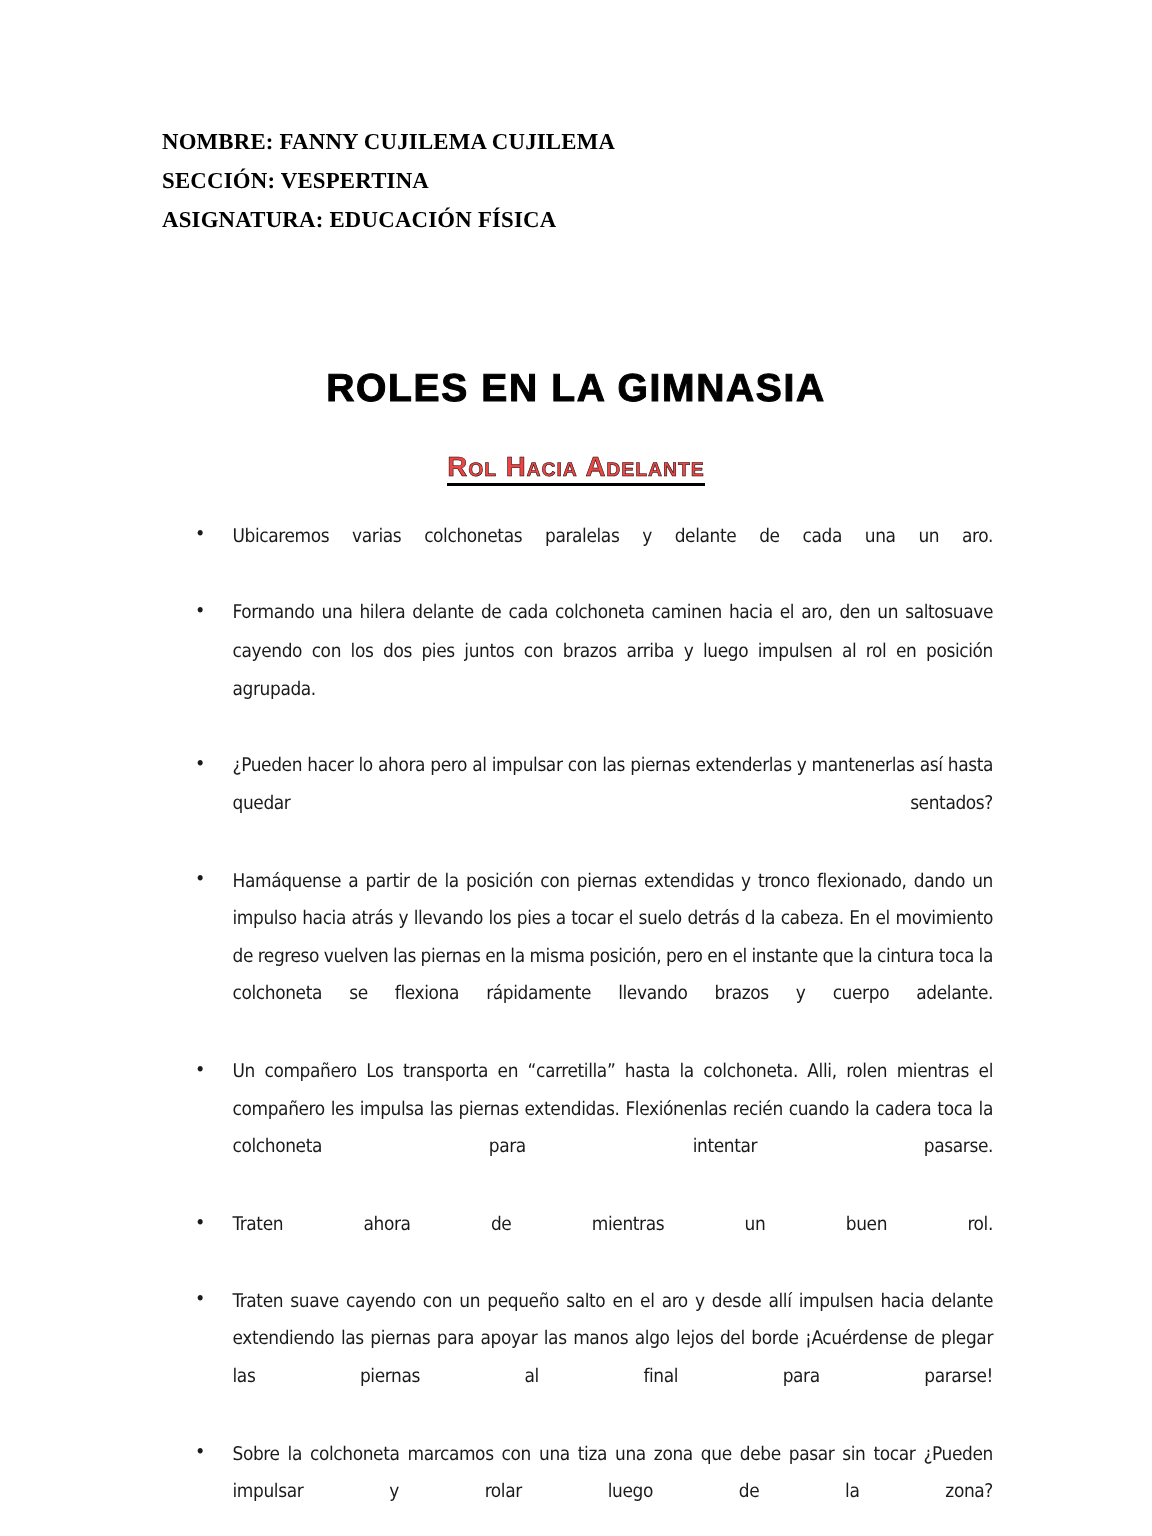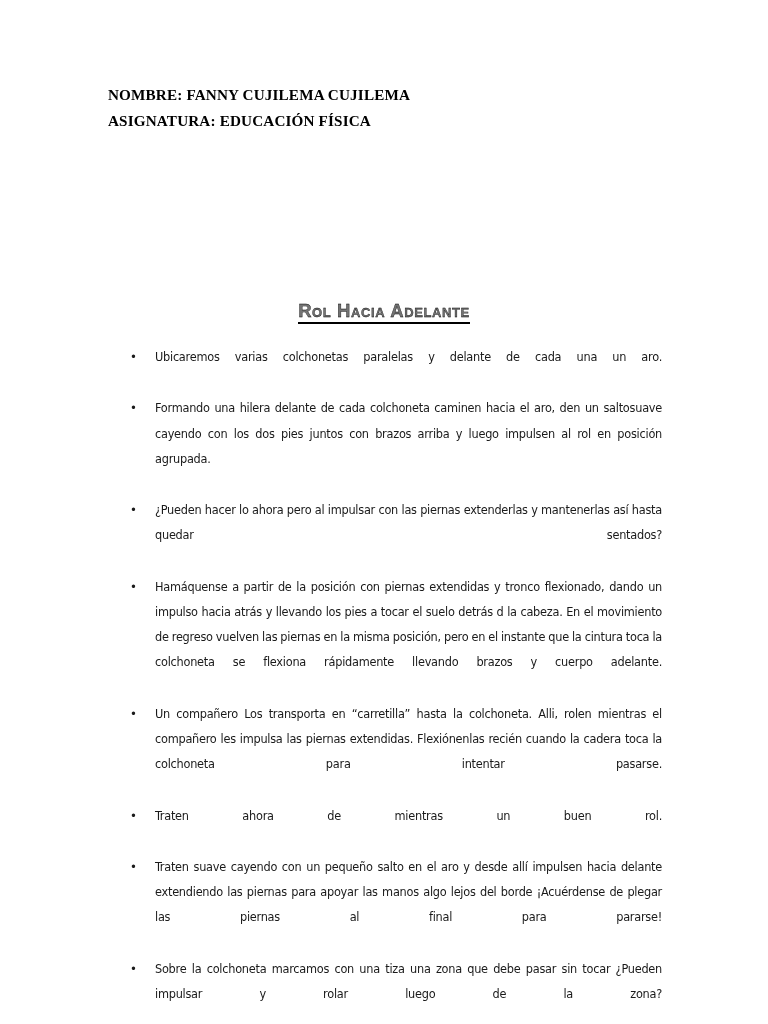--- a/index.html
+++ b/index.html
@@ -70,21 +70,21 @@
   }
 
   .sub-title {
     display: inline-block;
     font-family: "Liberation Sans", sans-serif;
     font-weight: bold;
     font-size: 18.5px;
     font-variant: small-caps;
     letter-spacing: 0.6px;
     -webkit-text-stroke: 0.35px #000;
-    color: #737373;
+    color: #ef4444;
     border-bottom: 2px solid #000000;
     padding-bottom: 1px;
     line-height: 1.15;
   }
 
   
   .bullet-list {
     position: absolute;
     left: 126px;
     top: 344px;
@@ -128,23 +128,25 @@
     width: 100%;
   }
 </style>
 </head>
 <body>
 
 <div class="page">
 
   <div class="doc-header">
     <div class="header-line">NOMBRE: FANNY CUJILEMA CUJILEMA</div>
+    <div class="header-line">SECCIÓN: VESPERTINA</div>
     <div class="header-line">ASIGNATURA: EDUCACIÓN FÍSICA</div>
   </div>
 
+  <div class="main-title">ROLES EN LA GIMNASIA</div>
 
   <div class="sub-title-wrap">
     <span class="sub-title">Rol Hacia Adelante</span>
   </div>
 
   <div class="bullet-list">
 
     <div class="bullet-item">
       <span class="marker">•</span>
       <span class="btext">Ubicaremos varias colchonetas paralelas y delante de cada una un aro.</span>

